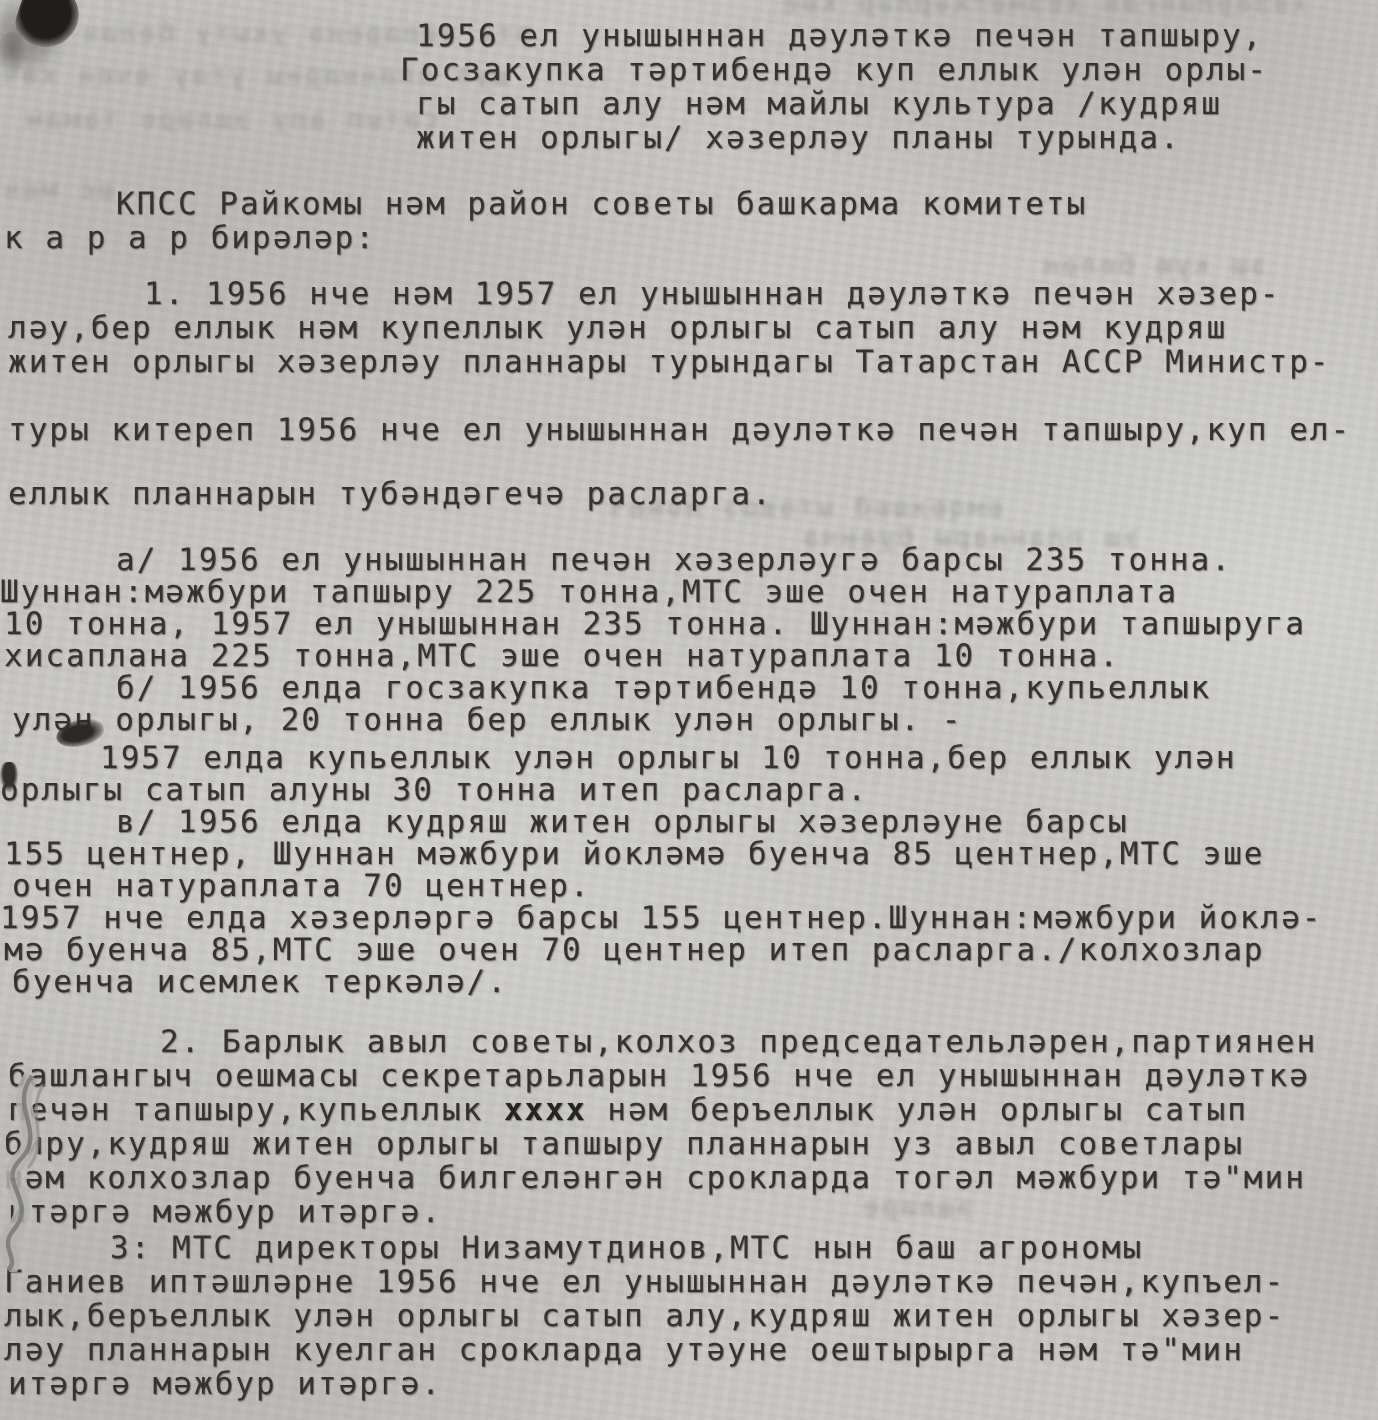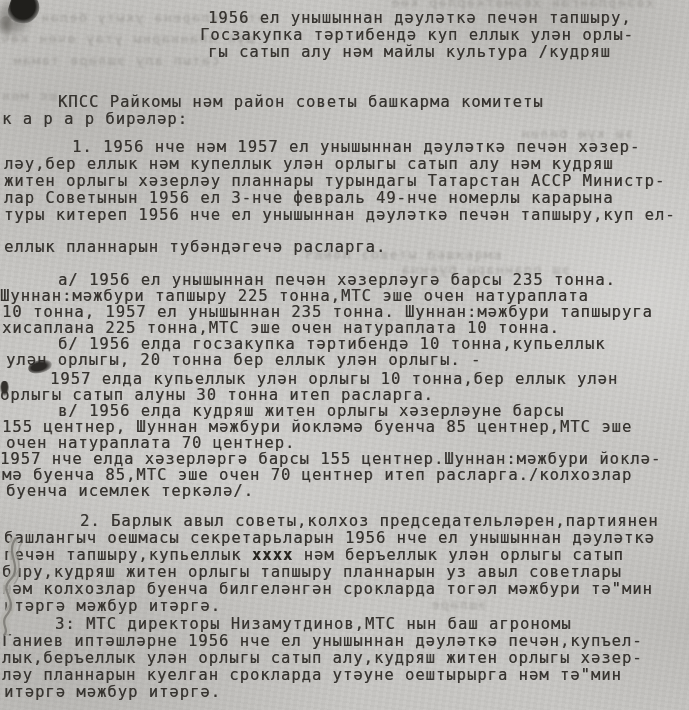--- a/index.html
+++ b/index.html
@@ -79,28 +79,28 @@
   <div class="ghost" style="left:12px;top:53px;">сатып алу эшләре тәмам</div>
   <div class="ghost noflip" style="left:2px;top:88px;">нәм эш</div>
   <div class="ghost noflip" style="left:305px;top:247px;">Район советы башкарма</div>
   <div class="ghost" style="left:400px;top:262px;">эш планнары буенча</div>
   <div class="ghost" style="left:520px;top:126px;">эш кую белән</div>
   <div class="ghost" style="left:430px;top:597px;">эшләре</div>
 
   <div class="ln" style="left:208px;top:10px;">1956 ел унышыннан дәуләткә печән тапшыру,</div>
   <div class="ln" style="left:200px;top:27px;">Госзакупка тәртибендә  куп еллык улән орлы-</div>
   <div class="ln" style="left:208px;top:44px;">гы сатып алу нәм майлы культура /кудряш</div>
+  <div class="ln" style="left:208px;top:61px;">житен орлыгы/ хәзерләу планы турында.</div>
 
   <div class="ln" style="left:58px;top:94px;">КПСС Райкомы нәм район советы башкарма комитеты</div>
   <div class="ln" style="left:2px;top:111px;">к а р а р  бирәләр:</div>
 
   <div class="ln" style="left:72px;top:139px;">1. 1956 нче нәм 1957 ел унышыннан дәуләткә печән хәзер-</div>
   <div class="ln" style="left:4px;top:173px;">житен орлыгы хәзерләу планнары турындагы Татарстан АССР Министр-</div>
   <div class="ln" style="left:4px;top:156px;">ләу,бер еллык нәм купеллык улән орлыгы сатып алу нәм кудряш</div>
-  <div class="ln" style="left:4px;top:190px;">лар Советынын 1956 ел 3-нче февраль  49-нче номерлы карарына</div>
   <div class="ln" style="left:4px;top:207px;">туры китереп 1956 нче ел унышыннан дәуләткә печән тапшыру,куп ел-</div>
   <div class="ln" style="left:4px;top:239px;">еллык планнарын тубәндәгечә расларга.</div>
 
   <div class="ln" style="left:58px;top:272px;">а/ 1956 ел унышыннан печән хәзерләугә барсы 235 тонна.</div>
   <div class="ln" style="left:0px;top:288px;">Шуннан:мәжбури тапшыру 225 тонна,МТС эше очен натураплата</div>
   <div class="ln" style="left:2px;top:304px;text-align:right;">10 тонна, 1957 ел унышыннан 235 тонна. Шуннан:мәжбури тапшыруга</div>
   <div class="ln" style="left:2px;top:320px;">хисаплана 225 тонна,МТС эше очен натураплата 10 тонна.</div>
 
   <div class="ln" style="left:58px;top:336px;">б/ 1956 елда госзакупка тәртибендә 10 тонна,купьеллык</div>
   <div class="ln" style="left:6px;top:352px;">улән орлыгы, 20 тонна бер еллык улән орлыгы. -</div>

